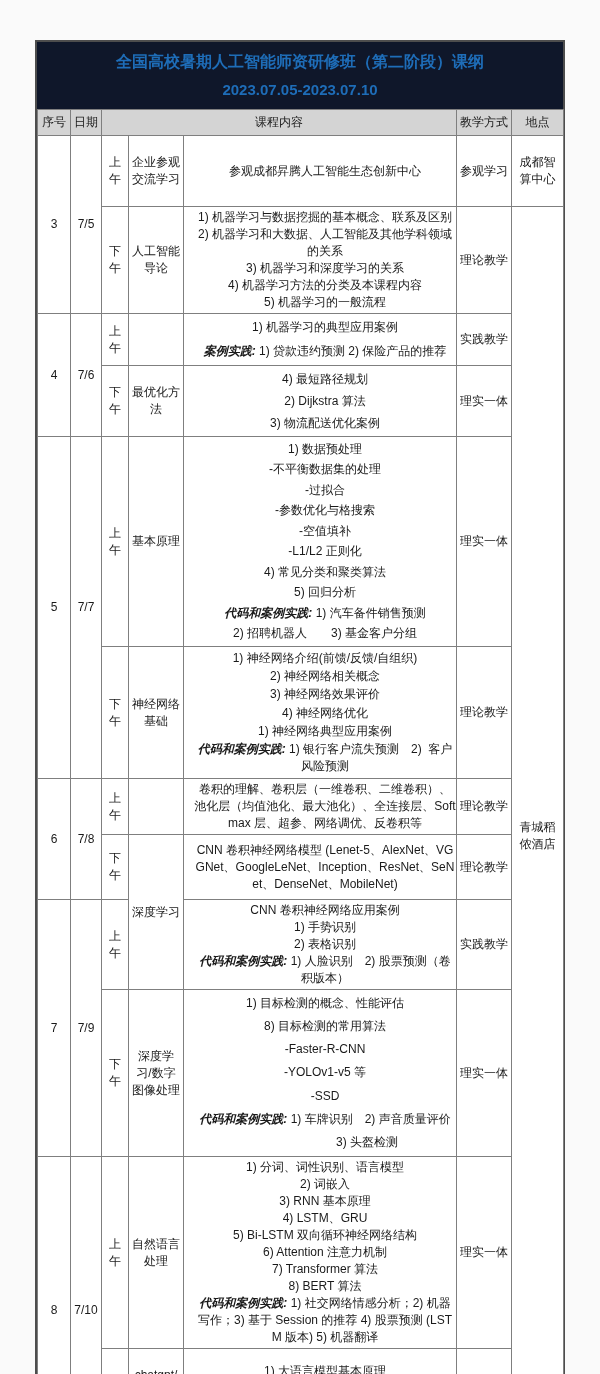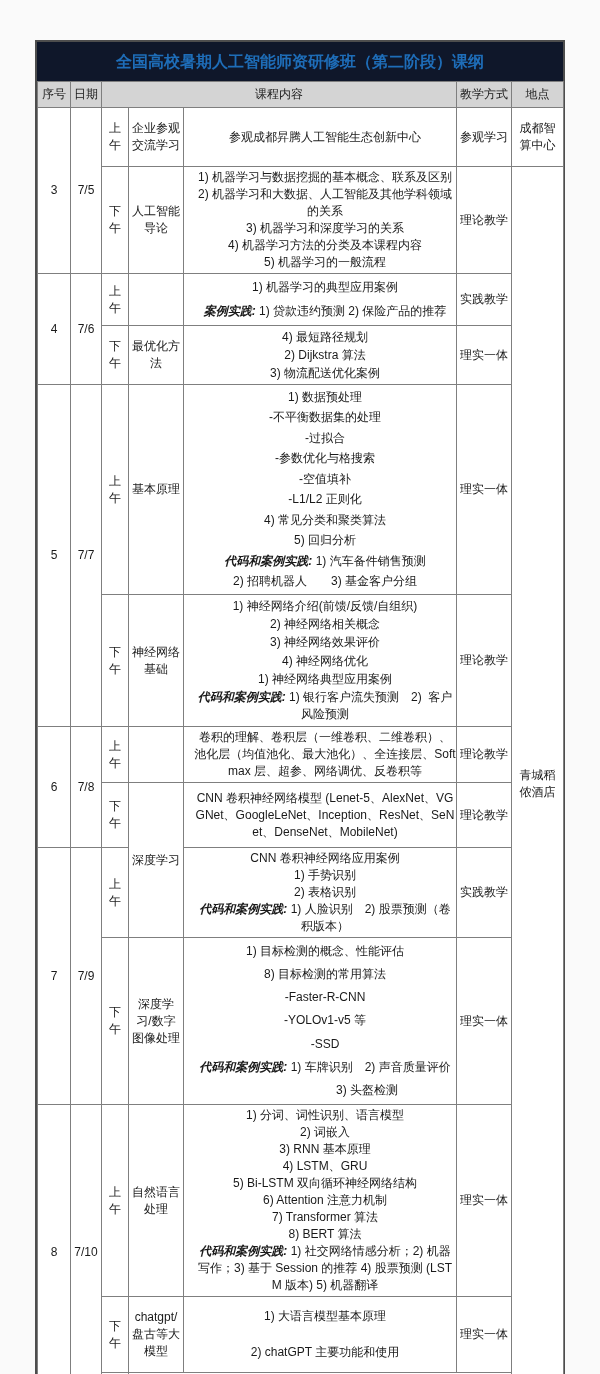--- a/index.html
+++ b/index.html
@@ -41,21 +41,21 @@
     word-break:break-all;
     box-sizing:border-box;
   }
   thead th{
     background:#d4d4d4;
     font-weight:normal;
     height:26px;
     text-align:center;
   }
   td.c{text-align:center;line-height:17px;padding:2px 2px;}
-  td.course{padding:12px 3px;margin-top:43px;}
+  td.course{padding:18px 3px;margin-top:43px;}
   td.loc{padding:3px 7px;}
   td.content{text-align:center;padding:2px 0 2px 10px;}
   td.wide{text-align:center;}
   .inner{
     height:100%;
     display:flex;
     flex-direction:column;
     justify-content:space-around;
   }
   .ln{
@@ -63,20 +63,21 @@
     white-space:pre-wrap;
   }
   .em{font-weight:bold;font-style:italic;}
 </style>
 </head>
 <body>
 
 <div class="sheet">
   <div class="title-band">
     <div class="t1">全国高校暑期人工智能师资研修班（第二阶段）课纲</div>
+    <div class="t2">2023.07.05-2023.07.10</div>
   </div>
   <table>
     <colgroup>
       <col style="width:33px">
       <col style="width:31px">
       <col style="width:27px">
       <col style="width:55px">
       <col style="width:273px">
       <col style="width:55px">
       <col style="width:52px">

